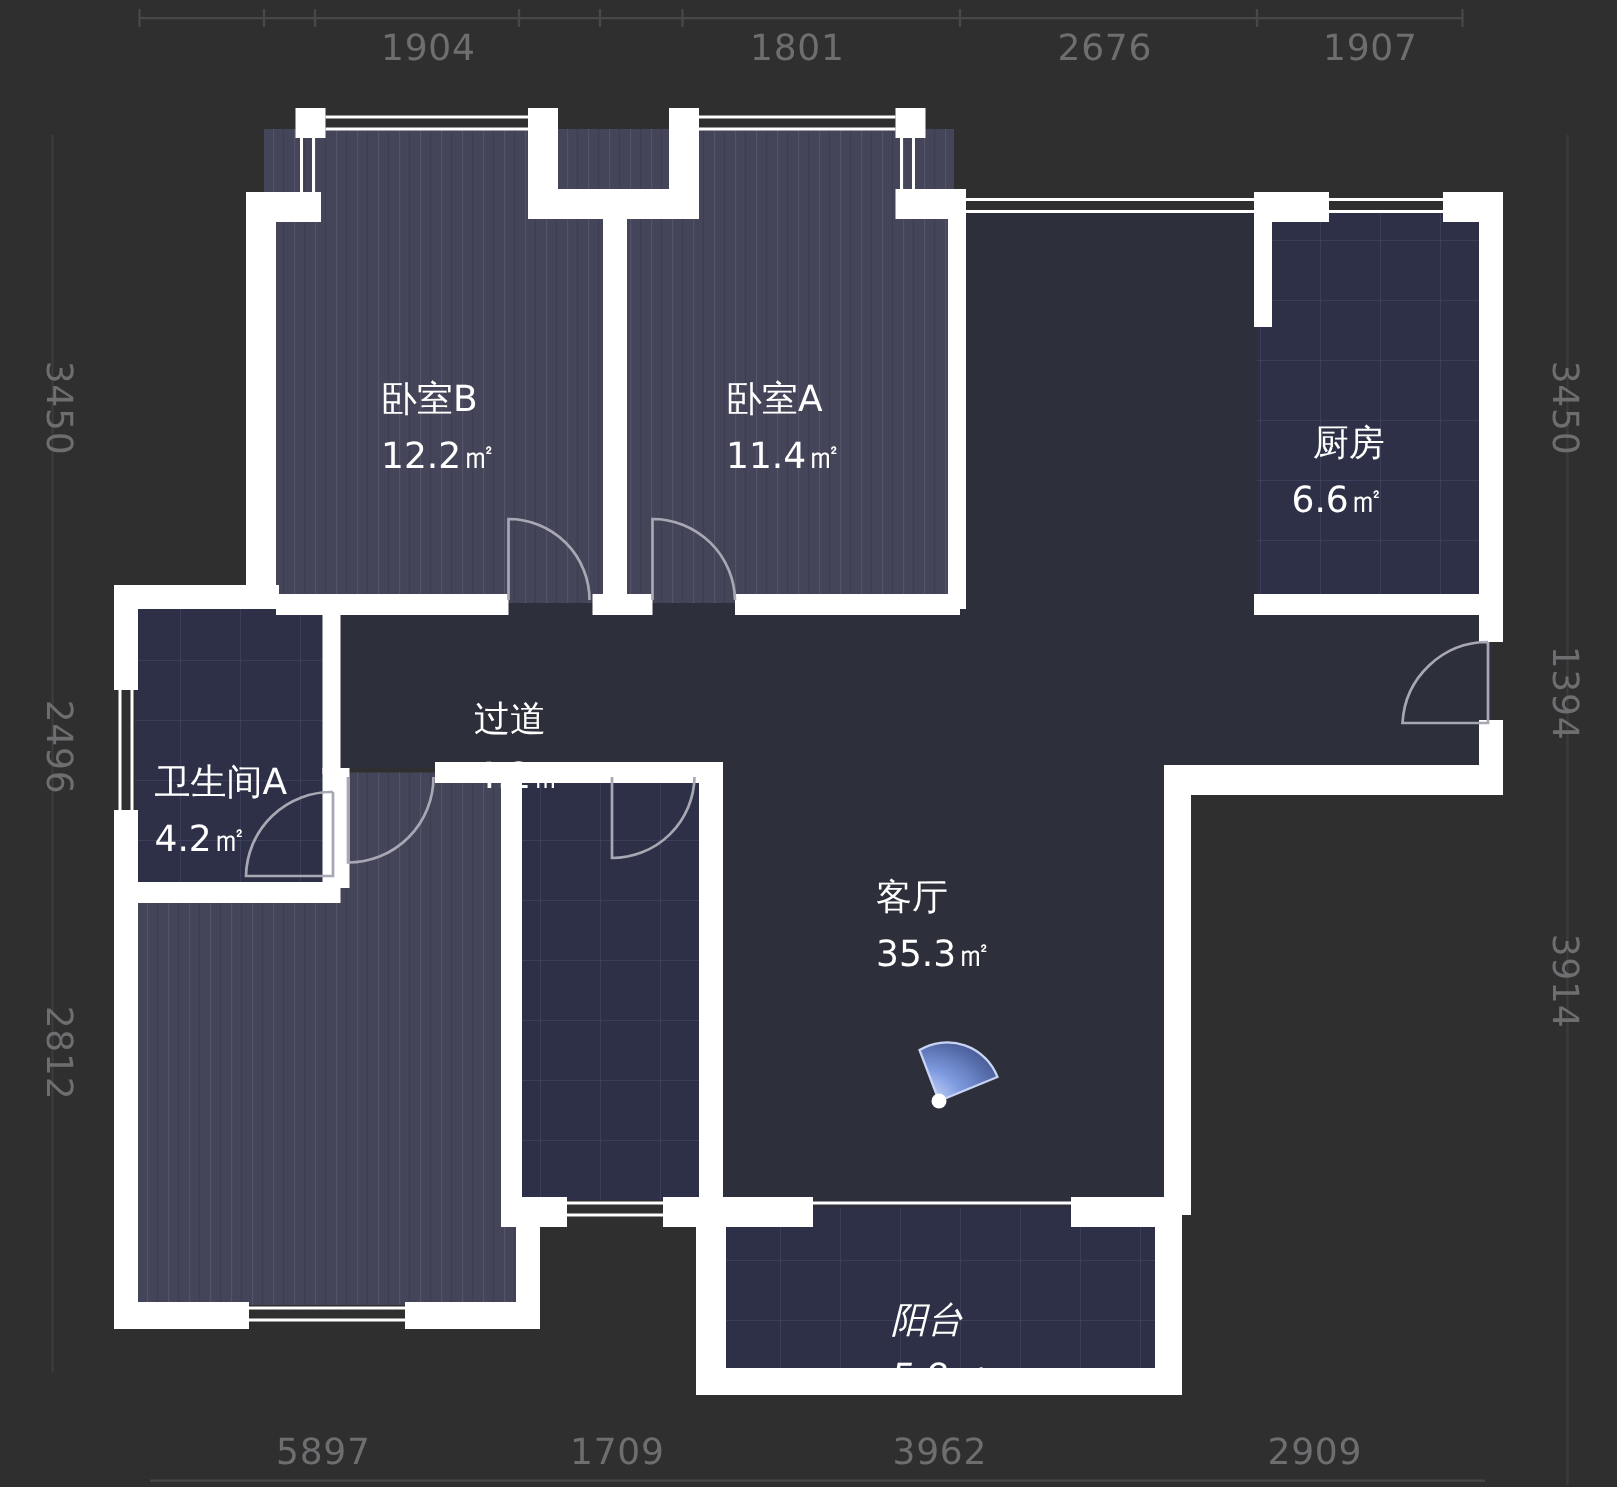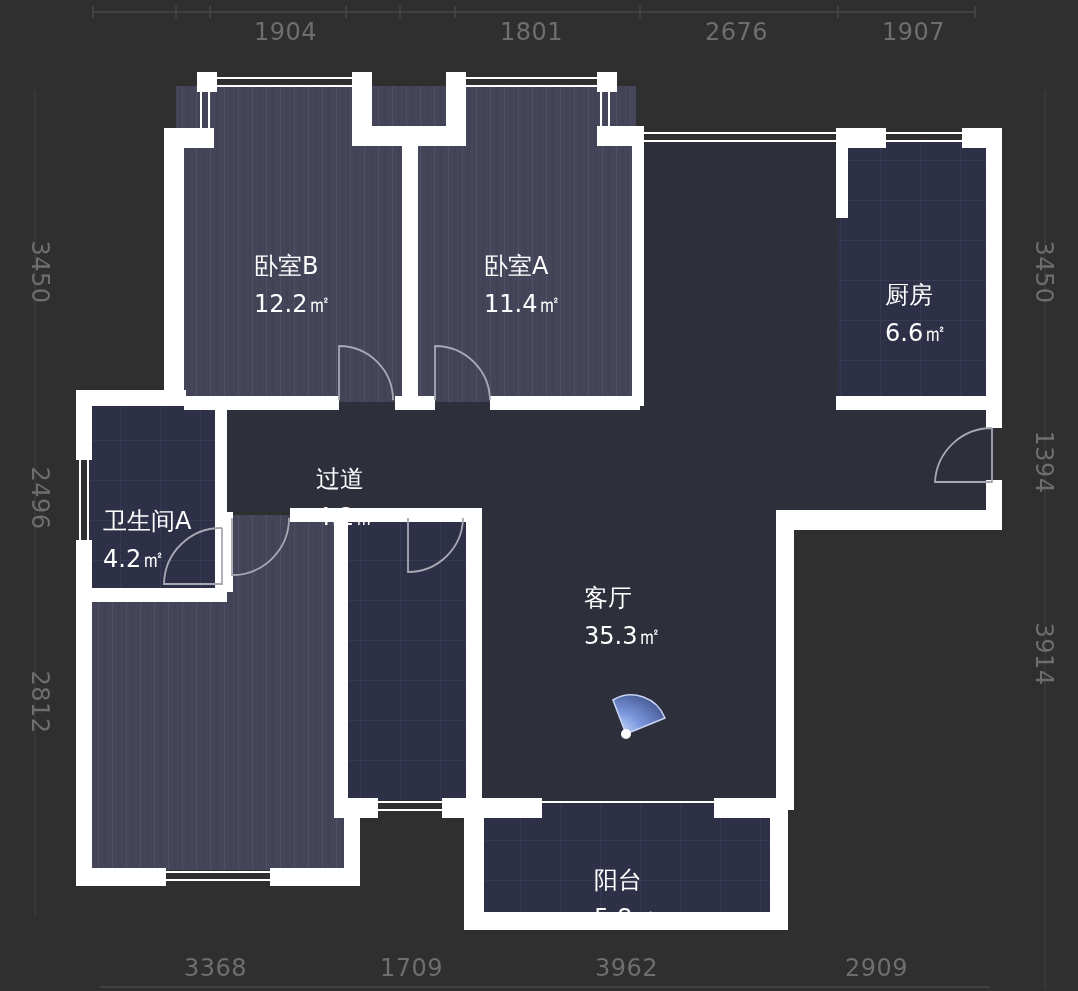--- a/index.html
+++ b/index.html
@@ -144,55 +144,55 @@
     <path d="M626 734 L613 700 A36 36 0 0 1 665 718 Z" fill="url(#cone)" stroke="#c8d4f4" stroke-width="1.5"></path>
     <circle cx="626" cy="734" r="5" fill="#ffffff"></circle>
   </g>
 </svg>
 
 <div class="dim" style="left:254px;top:18px;">1904</div>
 <div class="dim" style="left:500px;top:18px;">1801</div>
 <div class="dim" style="left:705px;top:18px;">2676</div>
 <div class="dim" style="left:882px;top:18px;">1907</div>
 
-<div class="dim" style="left:184px;top:954px;">3368</div>
+<div class="dim" style="left:184px;top:954px;">5897</div>
 <div class="dim" style="left:380px;top:954px;">1709</div>
 <div class="dim" style="left:595px;top:954px;">3962</div>
 <div class="dim" style="left:845px;top:954px;">2909</div>
 
 <div class="dim v" style="left:8px;top:258px;">3450</div>
 <div class="dim v" style="left:8px;top:484px;">2496</div>
 <div class="dim v" style="left:8px;top:688px;">2812</div>
 
 <div class="dim v" style="left:1012px;top:258px;">3450</div>
 <div class="dim v" style="left:1012px;top:448px;">1394</div>
 <div class="dim v" style="left:1012px;top:640px;">3914</div>
 
 <div class="label" style="left:254px;top:203px;">
   <span>卧室B</span>
   <span class="area">12.2㎡</span>
 </div>
 <div class="label" style="left:484px;top:203px;">
   <span>卧室A</span>
   <span class="area">11.4㎡</span>
 </div>
-<div class="label" style="left:885px;top:232px;">
+<div class="label" style="left:861px;top:232px;text-align:right;">
   <span>厨房</span>
   <span class="area">6.6㎡</span>
 </div>
 <div class="label" style="left:316px;top:416px;">
   <span>过道</span>
   <span class="area">4.2㎡</span>
 </div>
 <div class="label" style="left:103px;top:458px;">
   <span>卫生间A</span>
   <span class="area">4.2㎡</span>
 </div>
 <div class="label" style="left:584px;top:535px;">
   <span>客厅</span>
   <span class="area">35.3㎡</span>
 </div>
-<div class="label" style="left:594px;top:817px;">
+<div class="label" style="left:594px;top:817px;font-style:italic;">
   <span>阳台</span>
   <span class="area">5.8㎡</span>
 </div>
 
 </div>
 
 </body></html>

